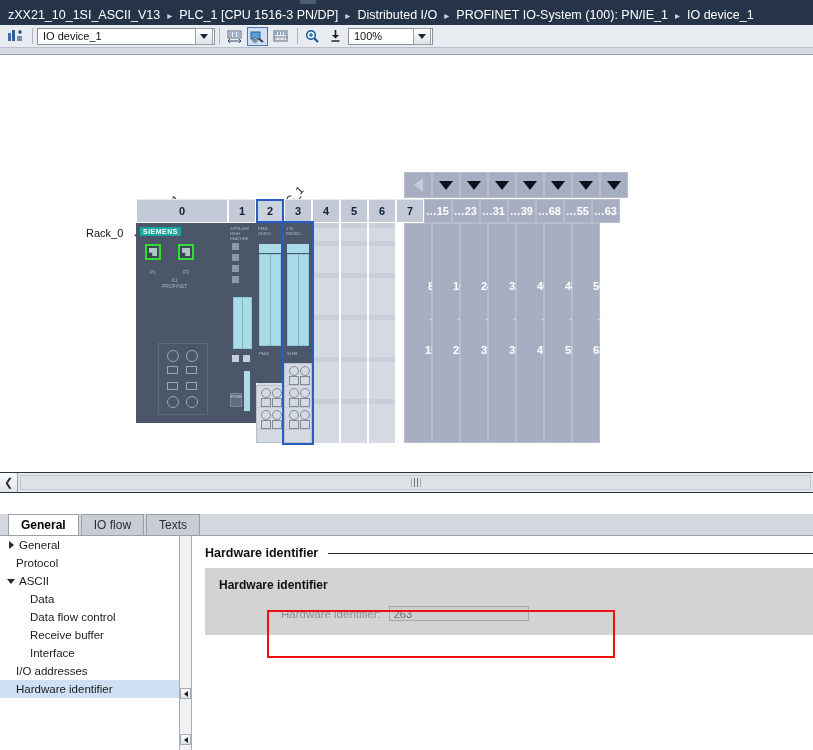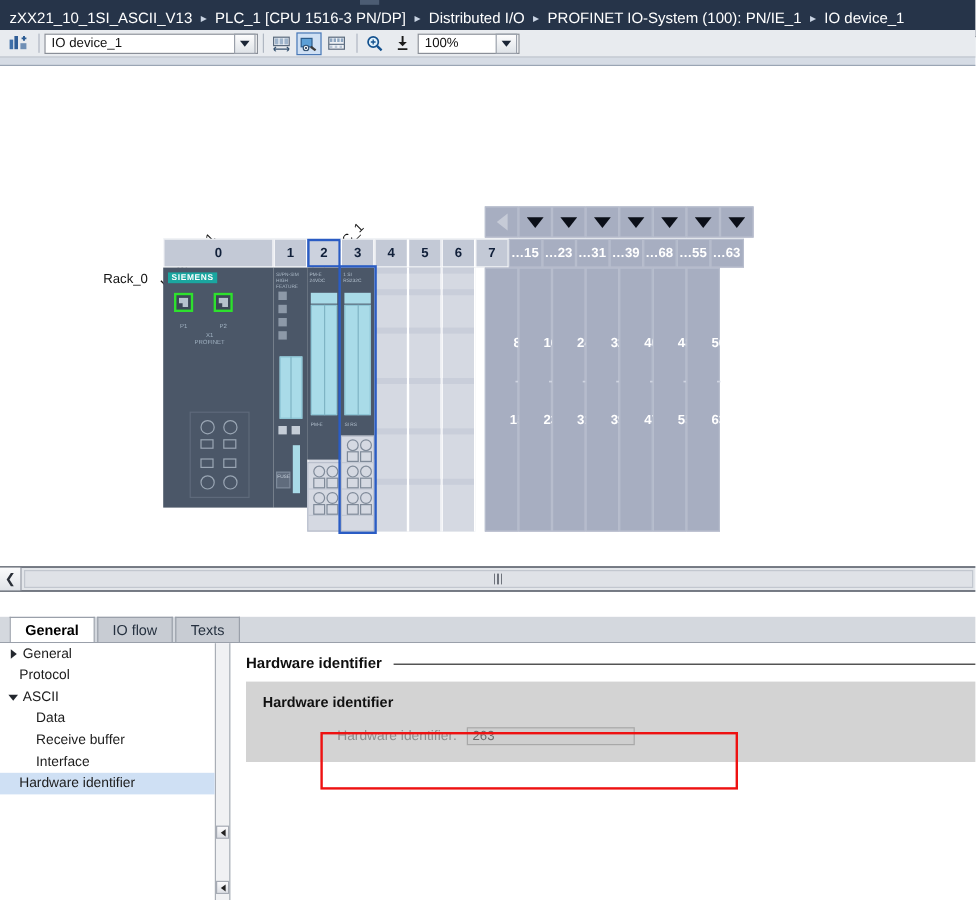--- a/index.html
+++ b/index.html
@@ -888,24 +888,30 @@
       <div class="tnode">
         <span class="exp">
             <i class="tri-d"></i>
           </span>
         <span>ASCII</span>
       </div>
       <div class="tnode child">
         <span>Data</span>
       </div>
       <div class="tnode child">
+        <span>Data flow control</span>
+      </div>
+      <div class="tnode child">
         <span>Receive buffer</span>
       </div>
       <div class="tnode child">
         <span>Interface</span>
+      </div>
+      <div class="tnode l1">
+        <span>I/O addresses</span>
       </div>
       <div class="tnode l1 selected">
         <span>Hardware identifier</span>
       </div>
     </div>
 
     <div class="vscroll">
       <div class="sbtn up">
           <i class="tri-sm-l"></i>
         </div>

